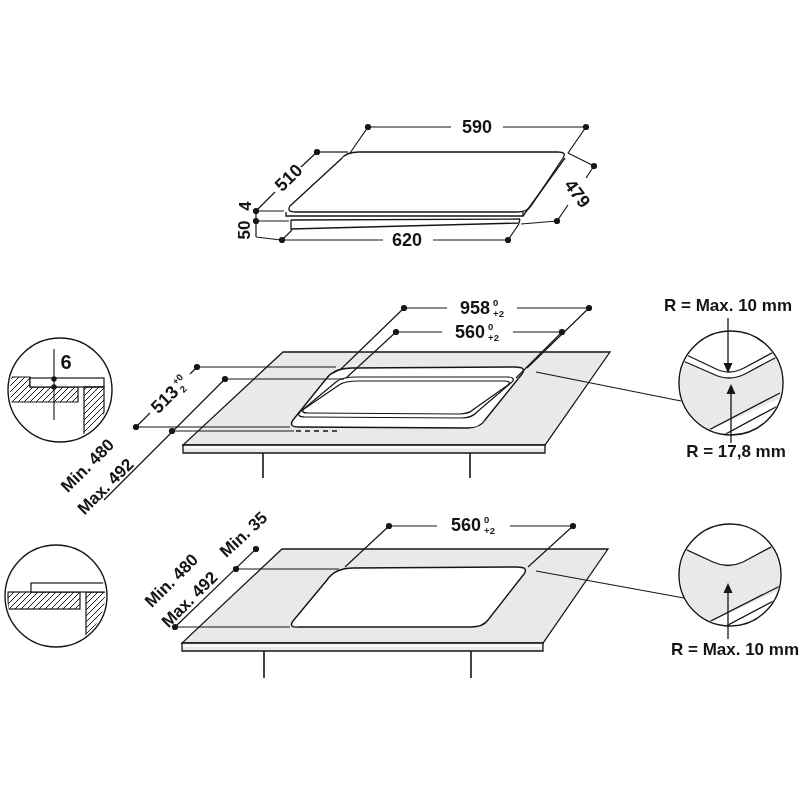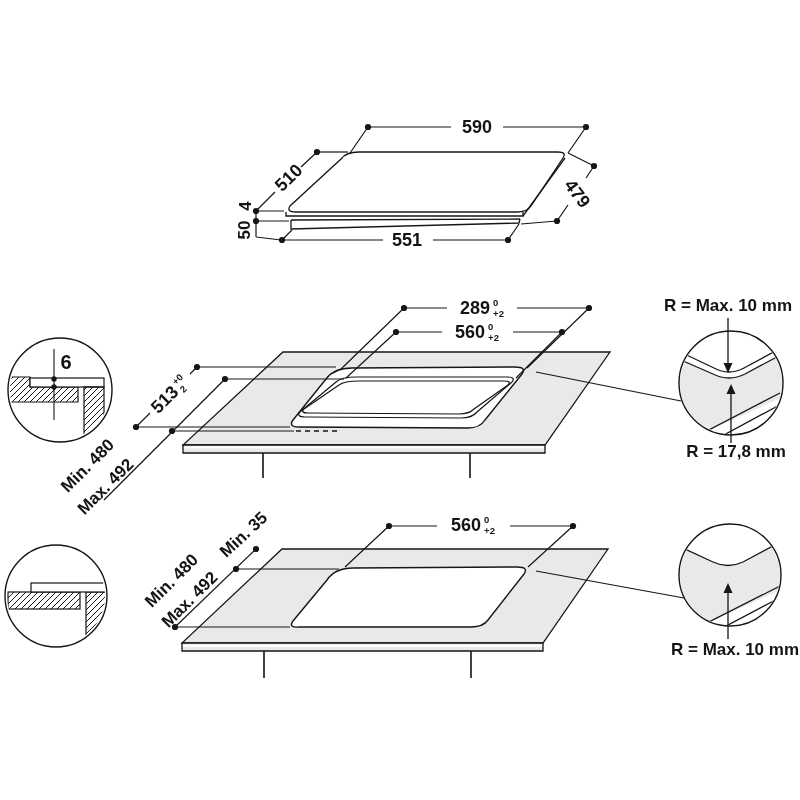--- a/index.html
+++ b/index.html
@@ -210,31 +210,31 @@
   <div class="lbl" style="left:477px;top:127px">
     <span>590</span>
   </div>
   <div class="lbl rm44" style="left:289px;top:178px">
     <span>510</span>
   </div>
   <div class="lbl r53" style="left:577px;top:194px">
     <span>479</span>
   </div>
   <div class="lbl" style="left:407px;top:240px">
-    <span>551</span>
+    <span>620</span>
   </div>
   <div class="lbl sm rm90" style="left:246px;top:206px">
     <span>4</span>
   </div>
   <div class="lbl sm rm90" style="left:245px;top:230px">
     <span>50</span>
   </div>
 
   <div class="lbl" style="left:482px;top:308px">
-    <span>289</span>
+    <span>958</span>
     <span class="tol">
       <span>0</span>
       <span>+2</span>
     </span>
   </div>
   <div class="lbl" style="left:477px;top:332px">
     <span>560</span>
     <span class="tol">
       <span>0</span>
       <span>+2</span>

